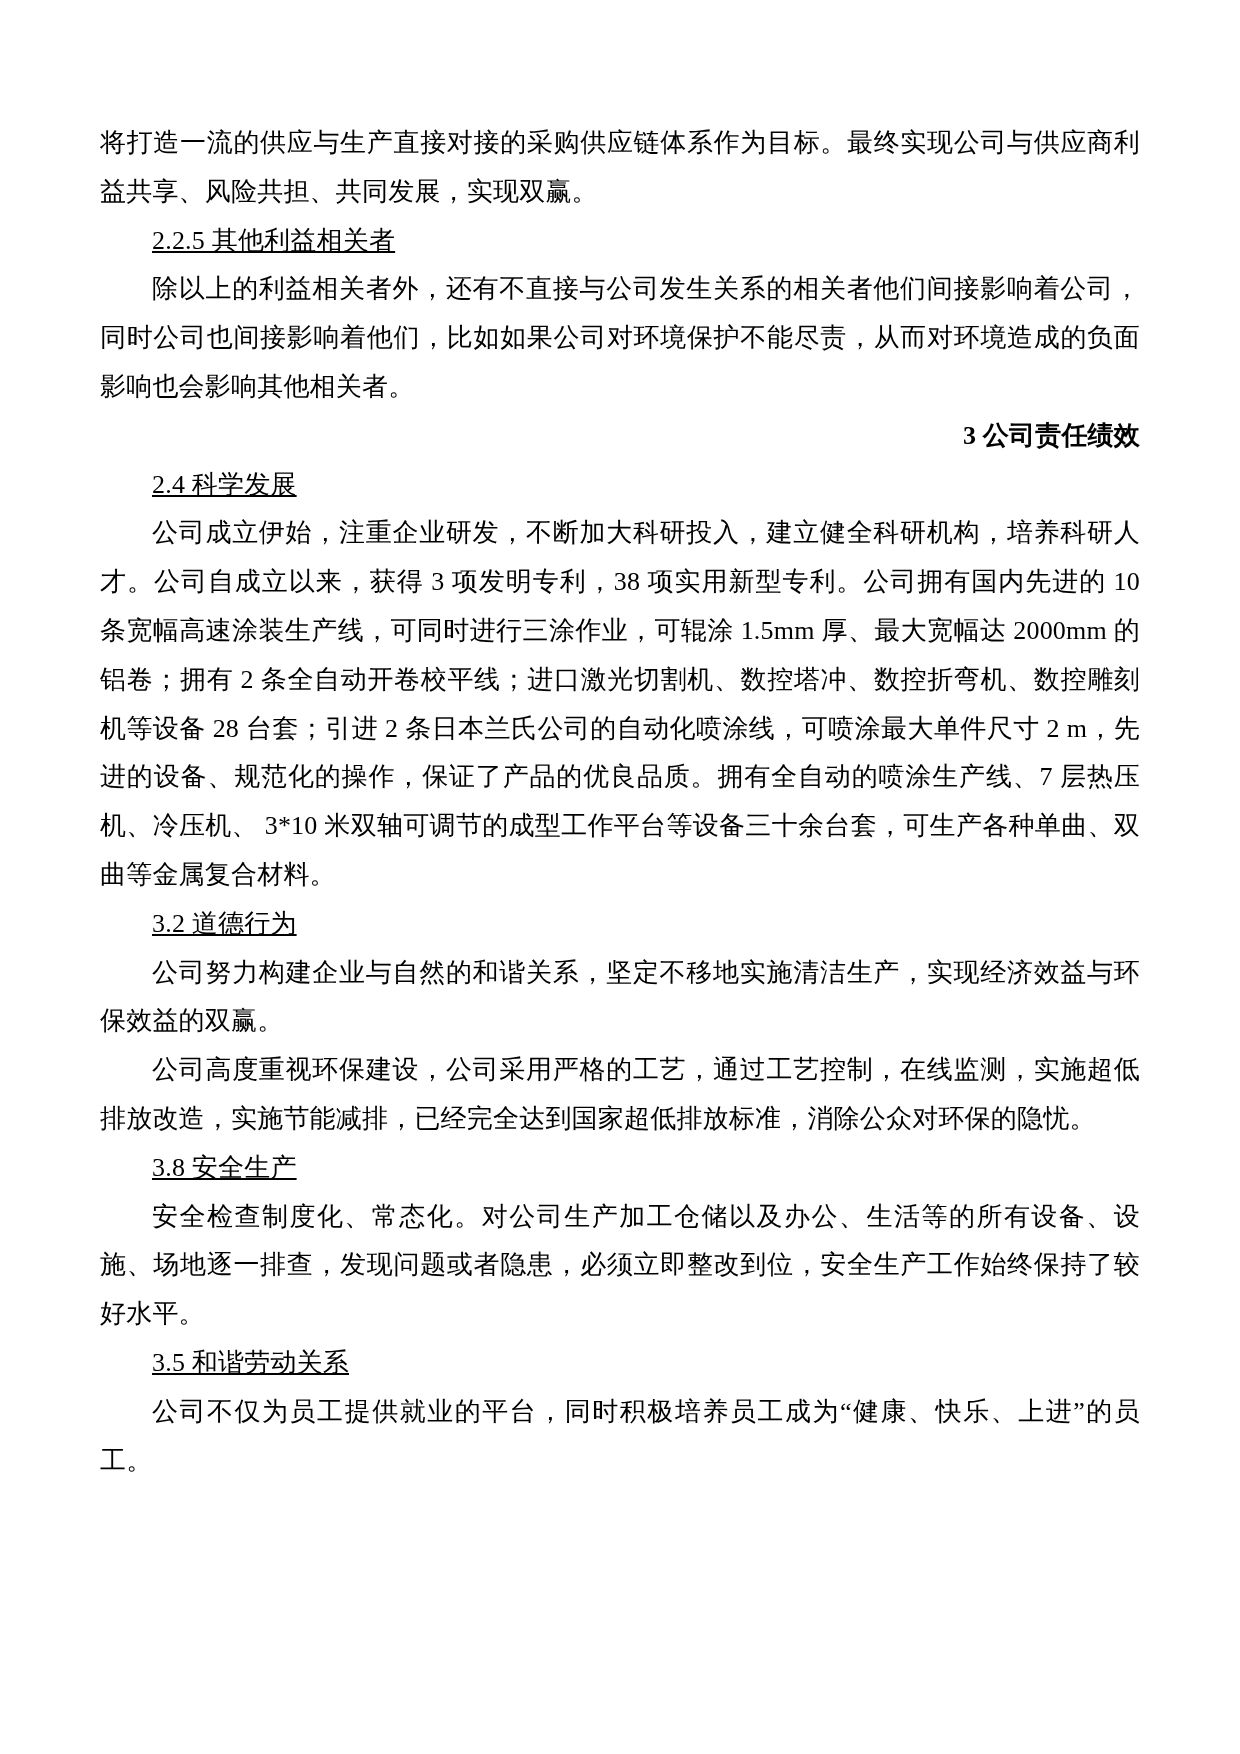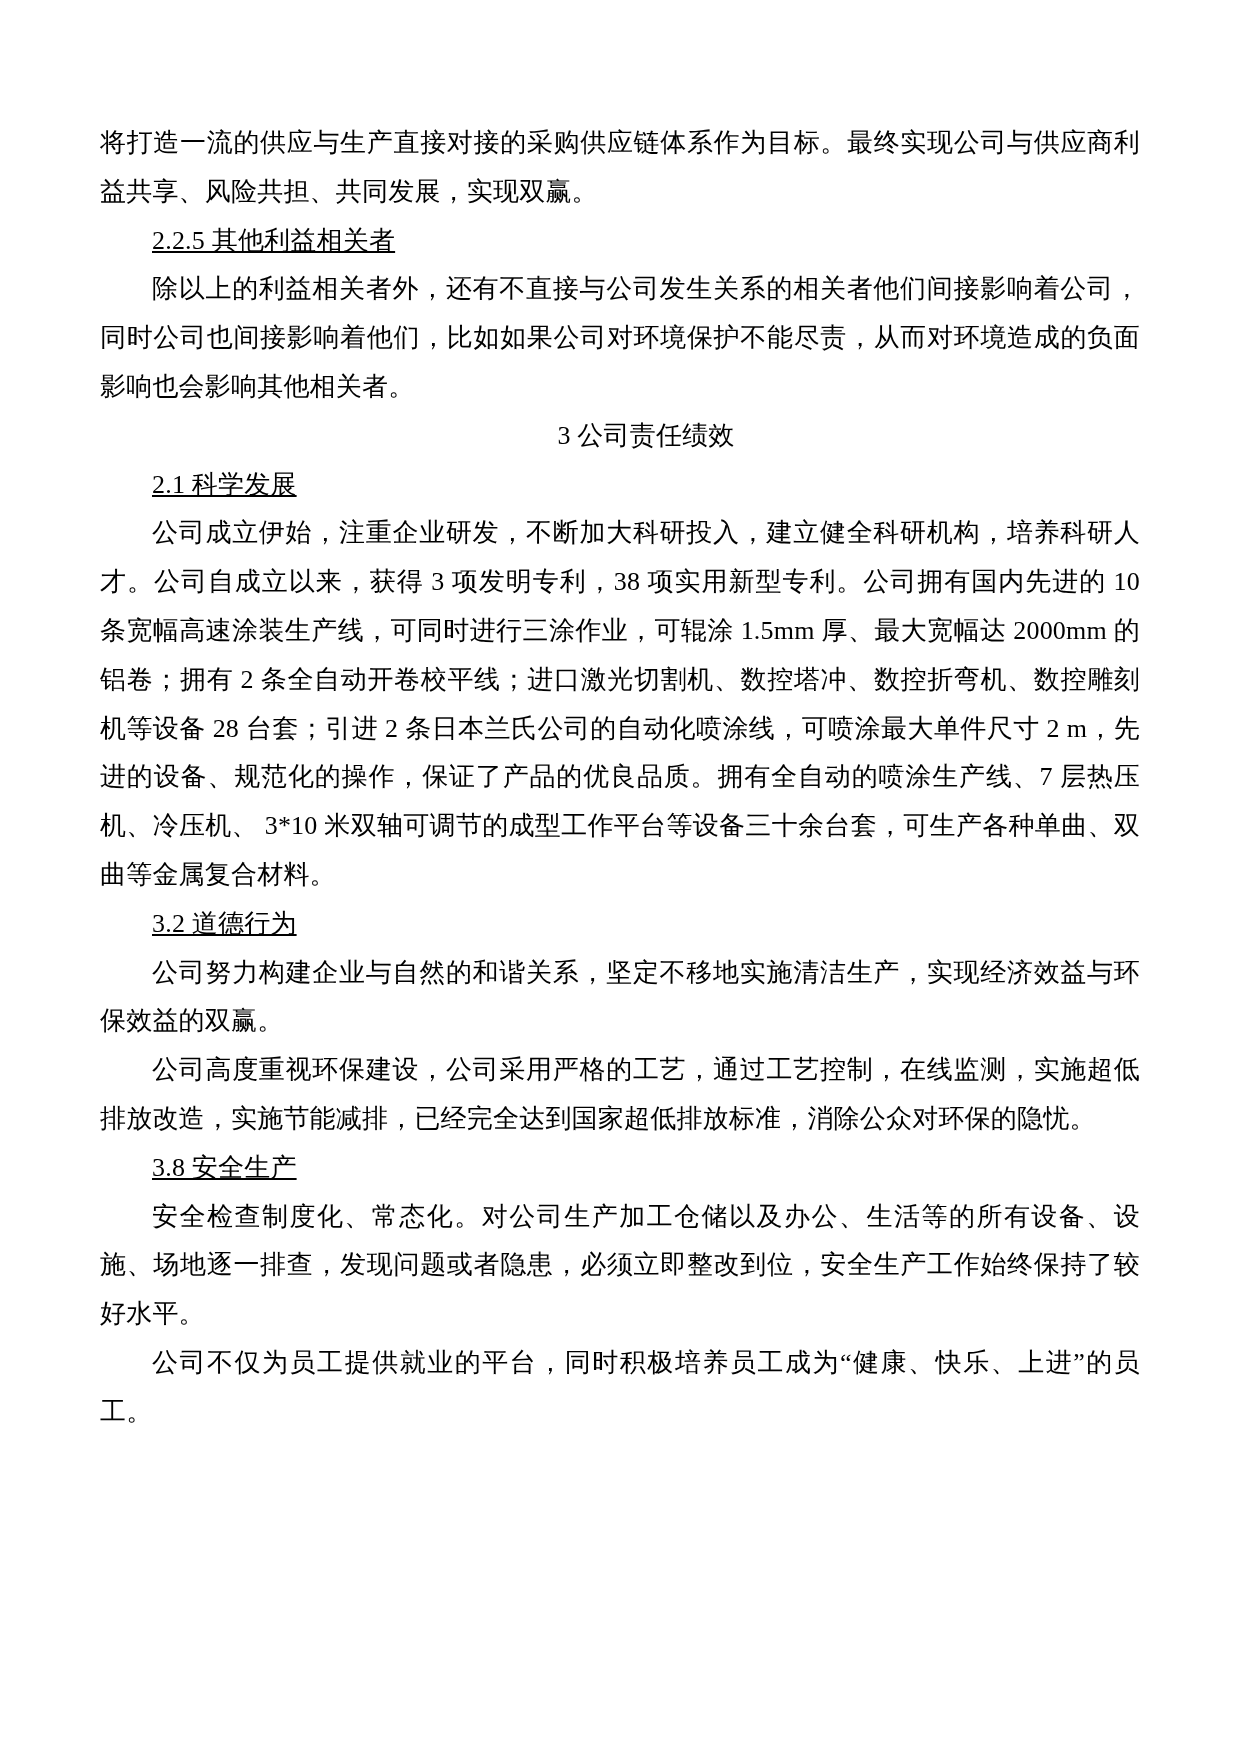--- a/index.html
+++ b/index.html
@@ -21,33 +21,34 @@
     margin: 0;
     font-size: 26px;
     line-height: 48.8px;
     text-align: justify;
     letter-spacing: 0.2px;
     word-break: break-all;
   }
   p.body          { text-indent: 2em; }
   p.body-noindent { text-indent: 0; }
   p.heading       { text-indent: 2em; text-align: left; text-decoration: underline; }
-  p.heading-bold  { text-indent: 2em; text-align: center; font-weight: normal; }
+  p.heading-bold  { text-indent: 2em; text-align: right; font-weight: bold; }
 </style>
 </head>
 <body>
 
 <main class="page">
   <div class="doc-body" id="doc-body">
       <p class="body-noindent">将打造一流的供应与生产直接对接的采购供应链体系作为目标。最终实现公司与供应商利益共享、风险共担、共同发展，实现双赢。</p>
       <p class="heading">2.2.5 其他利益相关者</p>
       <p class="body">除以上的利益相关者外，还有不直接与公司发生关系的相关者他们间接影响着公司，同时公司也间接影响着他们，比如如果公司对环境保护不能尽责，从而对环境造成的负面影响也会影响其他相关者。</p>
       <p class="heading-bold">3 公司责任绩效</p>
-      <p class="heading">2.1 科学发展</p>
+      <p class="heading">2.4 科学发展</p>
       <p class="body">公司成立伊始，注重企业研发，不断加大科研投入，建立健全科研机构，培养科研人才。公司自成立以来，获得 3 项发明专利，38 项实用新型专利。公司拥有国内先进的 10 条宽幅高速涂装生产线，可同时进行三涂作业，可辊涂 1.5mm 厚、最大宽幅达 2000mm 的铝卷；拥有 2 条全自动开卷校平线；进口激光切割机、数控塔冲、数控折弯机、数控雕刻机等设备 28 台套；引进 2 条日本兰氏公司的自动化喷涂线，可喷涂最大单件尺寸 2 m，先进的设备、规范化的操作，保证了产品的优良品质。拥有全自动的喷涂生产线、7 层热压机、冷压机、 3*10 米双轴可调节的成型工作平台等设备三十余台套，可生产各种单曲、双曲等金属复合材料。</p>
       <p class="heading">3.2 道德行为</p>
       <p class="body">公司努力构建企业与自然的和谐关系，坚定不移地实施清洁生产，实现经济效益与环保效益的双赢。</p>
       <p class="body">公司高度重视环保建设，公司采用严格的工艺，通过工艺控制，在线监测，实施超低排放改造，实施节能减排，已经完全达到国家超低排放标准，消除公众对环保的隐忧。</p>
       <p class="heading">3.8 安全生产</p>
       <p class="body">安全检查制度化、常态化。对公司生产加工仓储以及办公、生活等的所有设备、设施、场地逐一排查，发现问题或者隐患，必须立即整改到位，安全生产工作始终保持了较好水平。</p>
+      <p class="heading">3.5 和谐劳动关系</p>
       <p class="body">公司不仅为员工提供就业的平台，同时积极培养员工成为“健康、快乐、上进”的员工。</p>
     </div>
 </main>
 
 </body></html>

